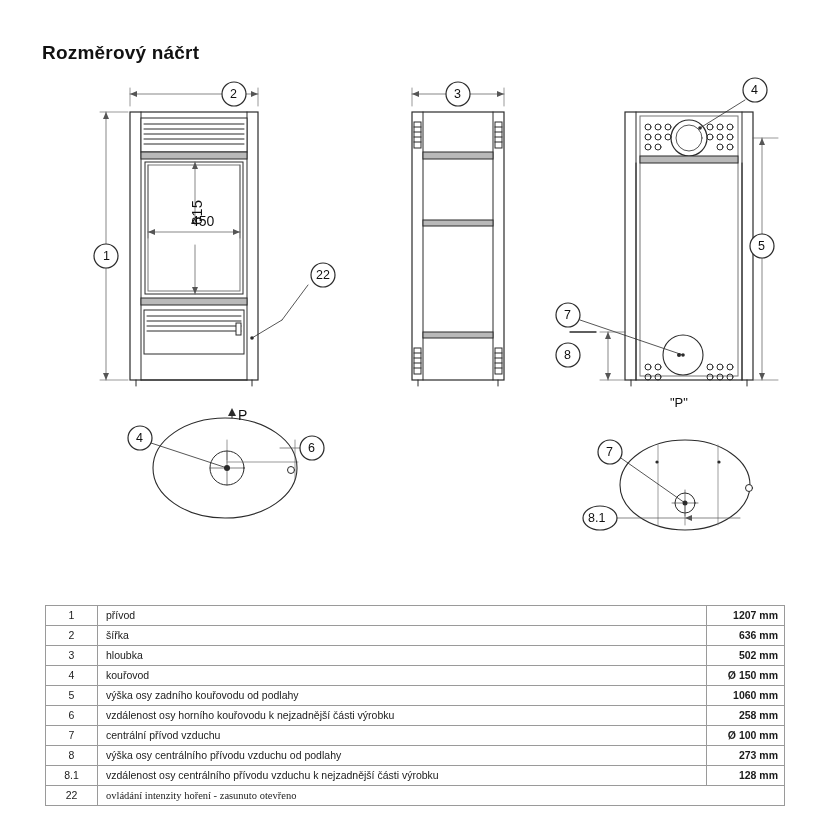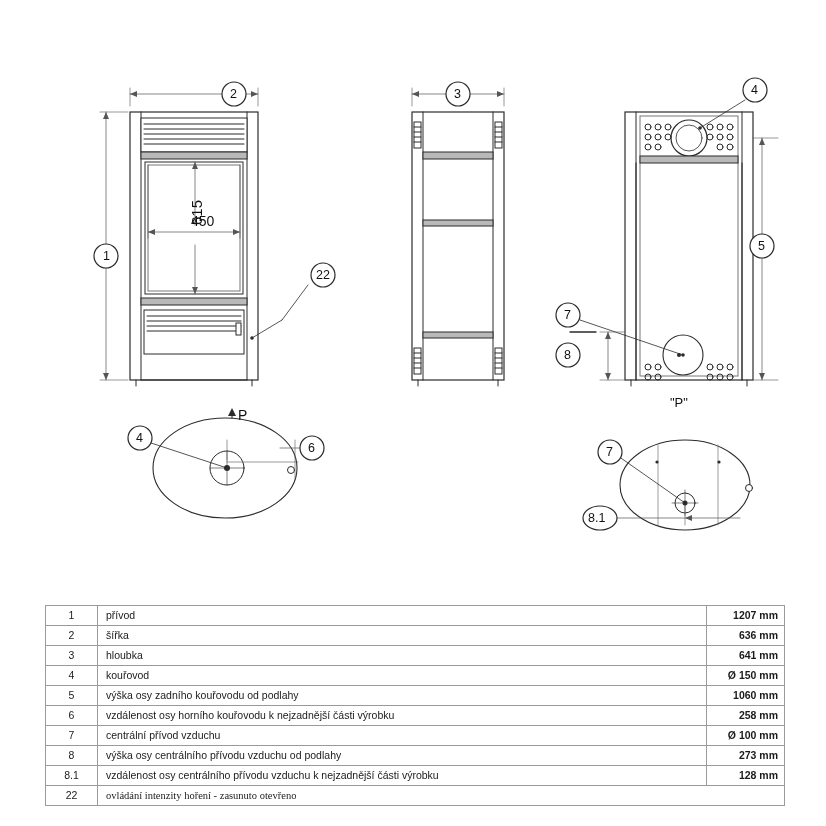--- a/index.html
+++ b/index.html
@@ -58,20 +58,21 @@
     white-space: nowrap;
     width: 78px;
   }
   .info-table tr.last td.desc { font-weight: normal; font-family: Liberation Serif, serif; }
 </style>
 </head>
 <body>
 
 <div class="page">
 
+  <h2 class="section-title" id="title-drawing">Rozměrový náčrt</h2>
 
   <div class="drawing-area">
     <svg width="750" height="490" viewBox="0 0 750 490">
       <g fill="none" stroke="#2b2b2b" stroke-width="1" stroke-linecap="round">
 
         <g>
 
           <rect x="90" y="42" width="128" height="268" stroke="#2b2b2b" stroke-width="1.2"></rect>
 
           <line x1="101" y1="42" x2="101" y2="310"></line>
@@ -329,21 +330,21 @@
         <td class="val">1207 mm</td>
       </tr>
       <tr>
         <td class="num">2</td>
         <td class="desc">šířka</td>
         <td class="val">636 mm</td>
       </tr>
       <tr>
         <td class="num">3</td>
         <td class="desc">hloubka</td>
-        <td class="val">641 mm</td>
+        <td class="val">502 mm</td>
       </tr>
       <tr>
         <td class="num">4</td>
         <td class="desc">kouřovod</td>
         <td class="val">Ø 150 mm</td>
       </tr>
       <tr>
         <td class="num">5</td>
         <td class="desc">výška osy zadního kouřovodu od podlahy</td>
         <td class="val">1060 mm</td>

